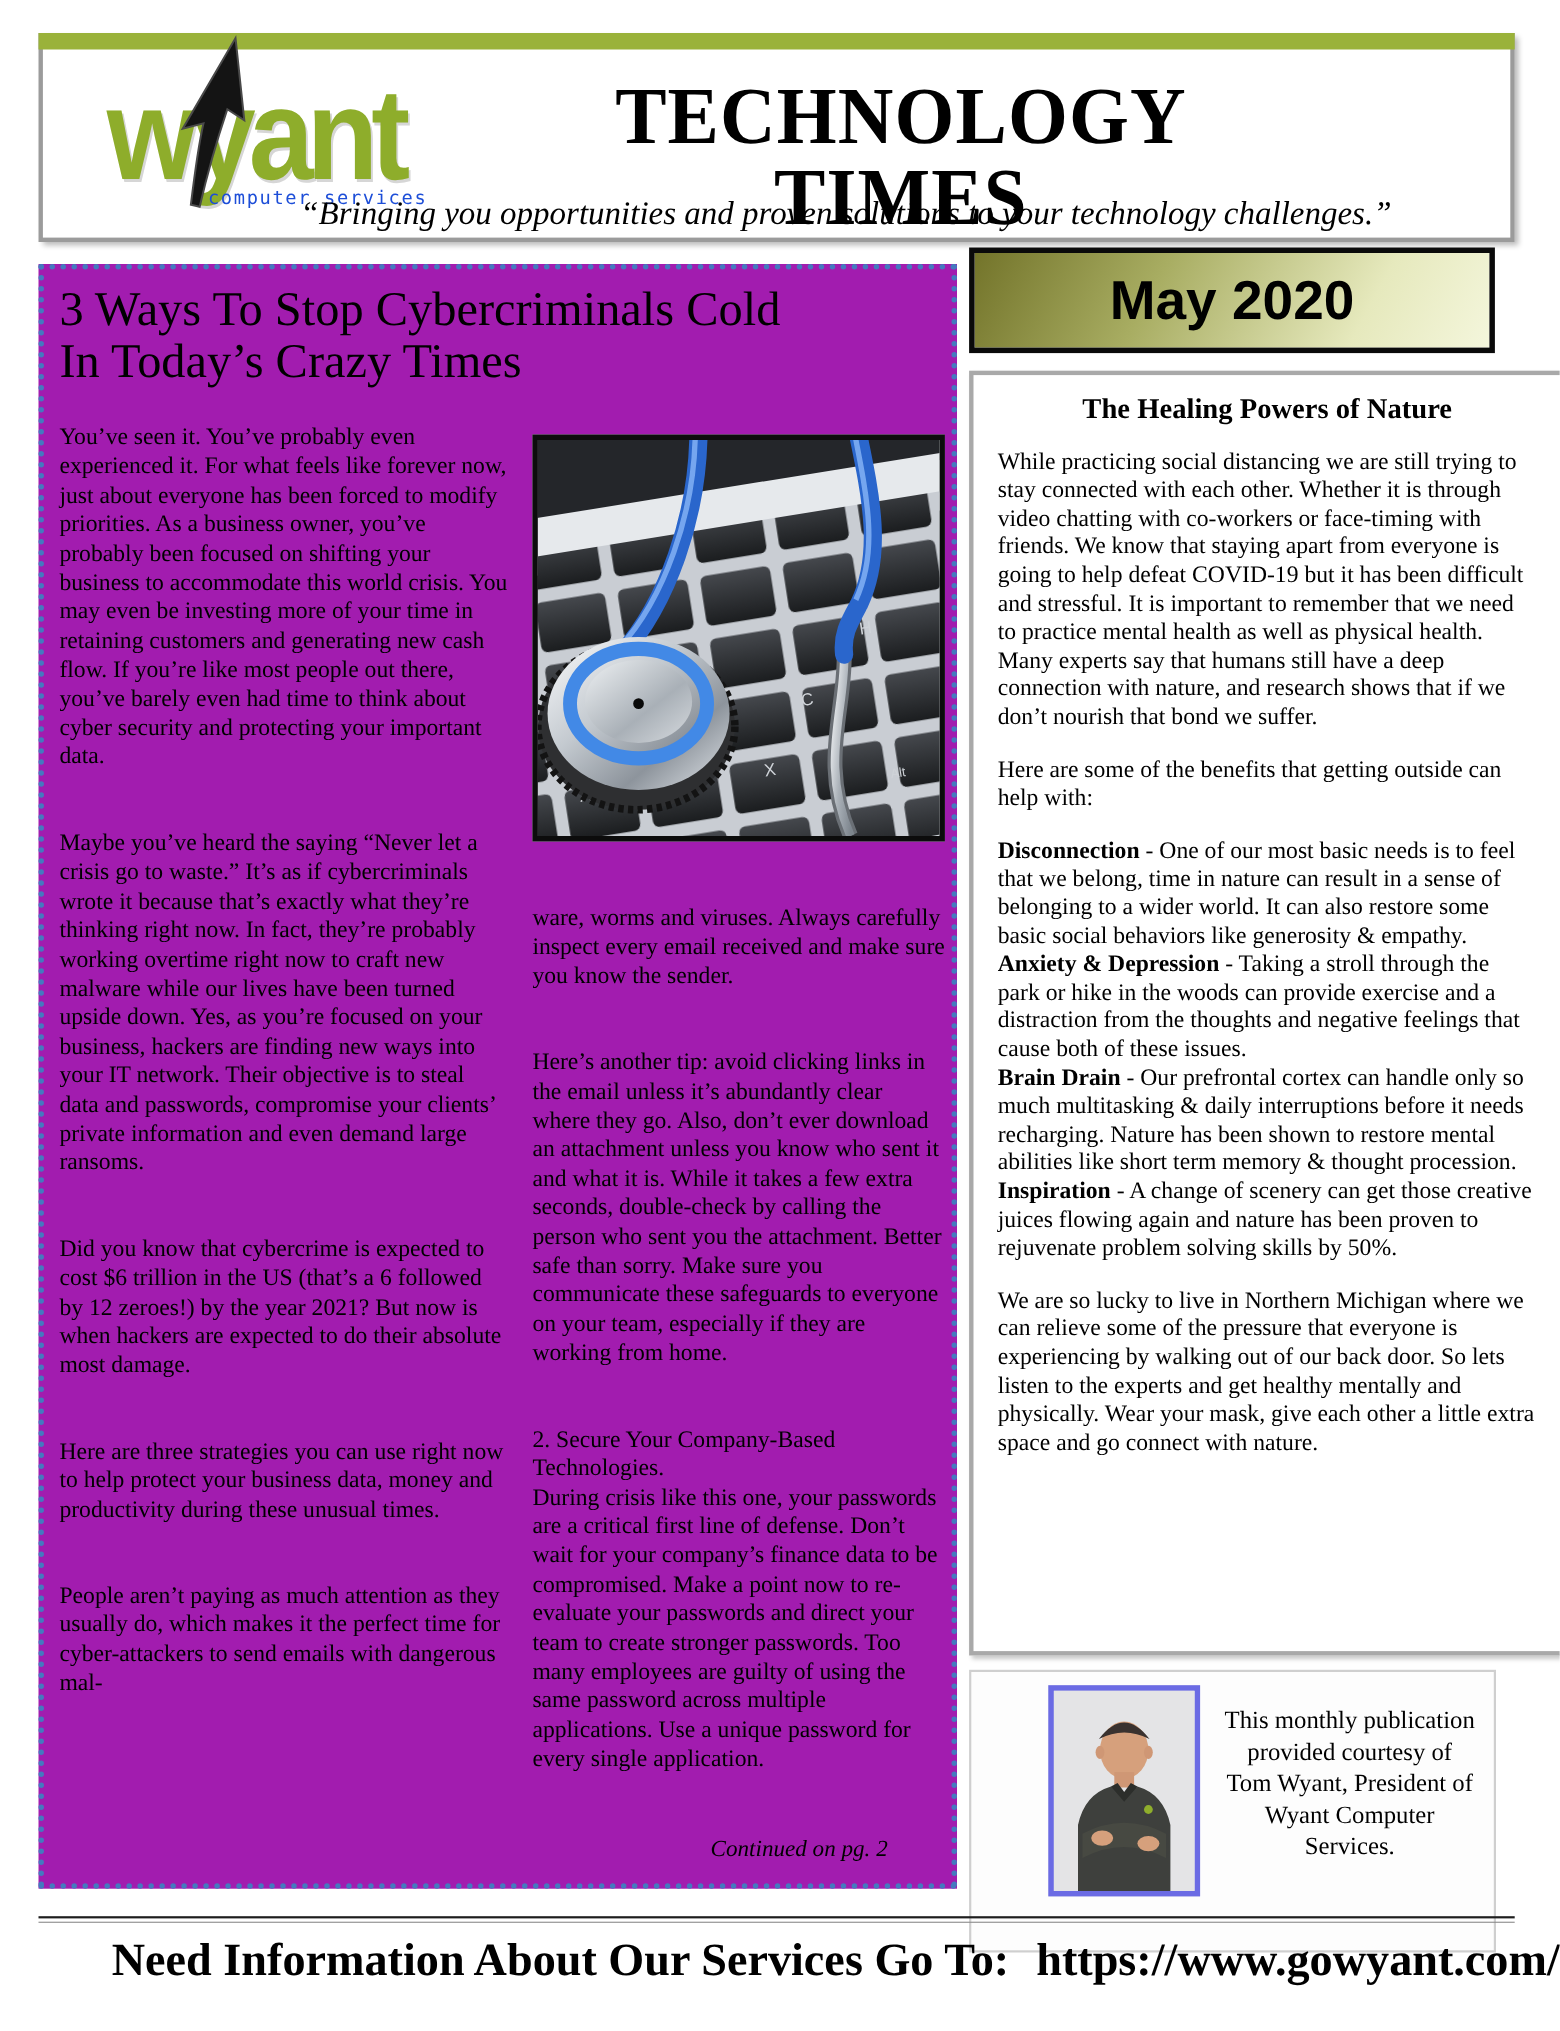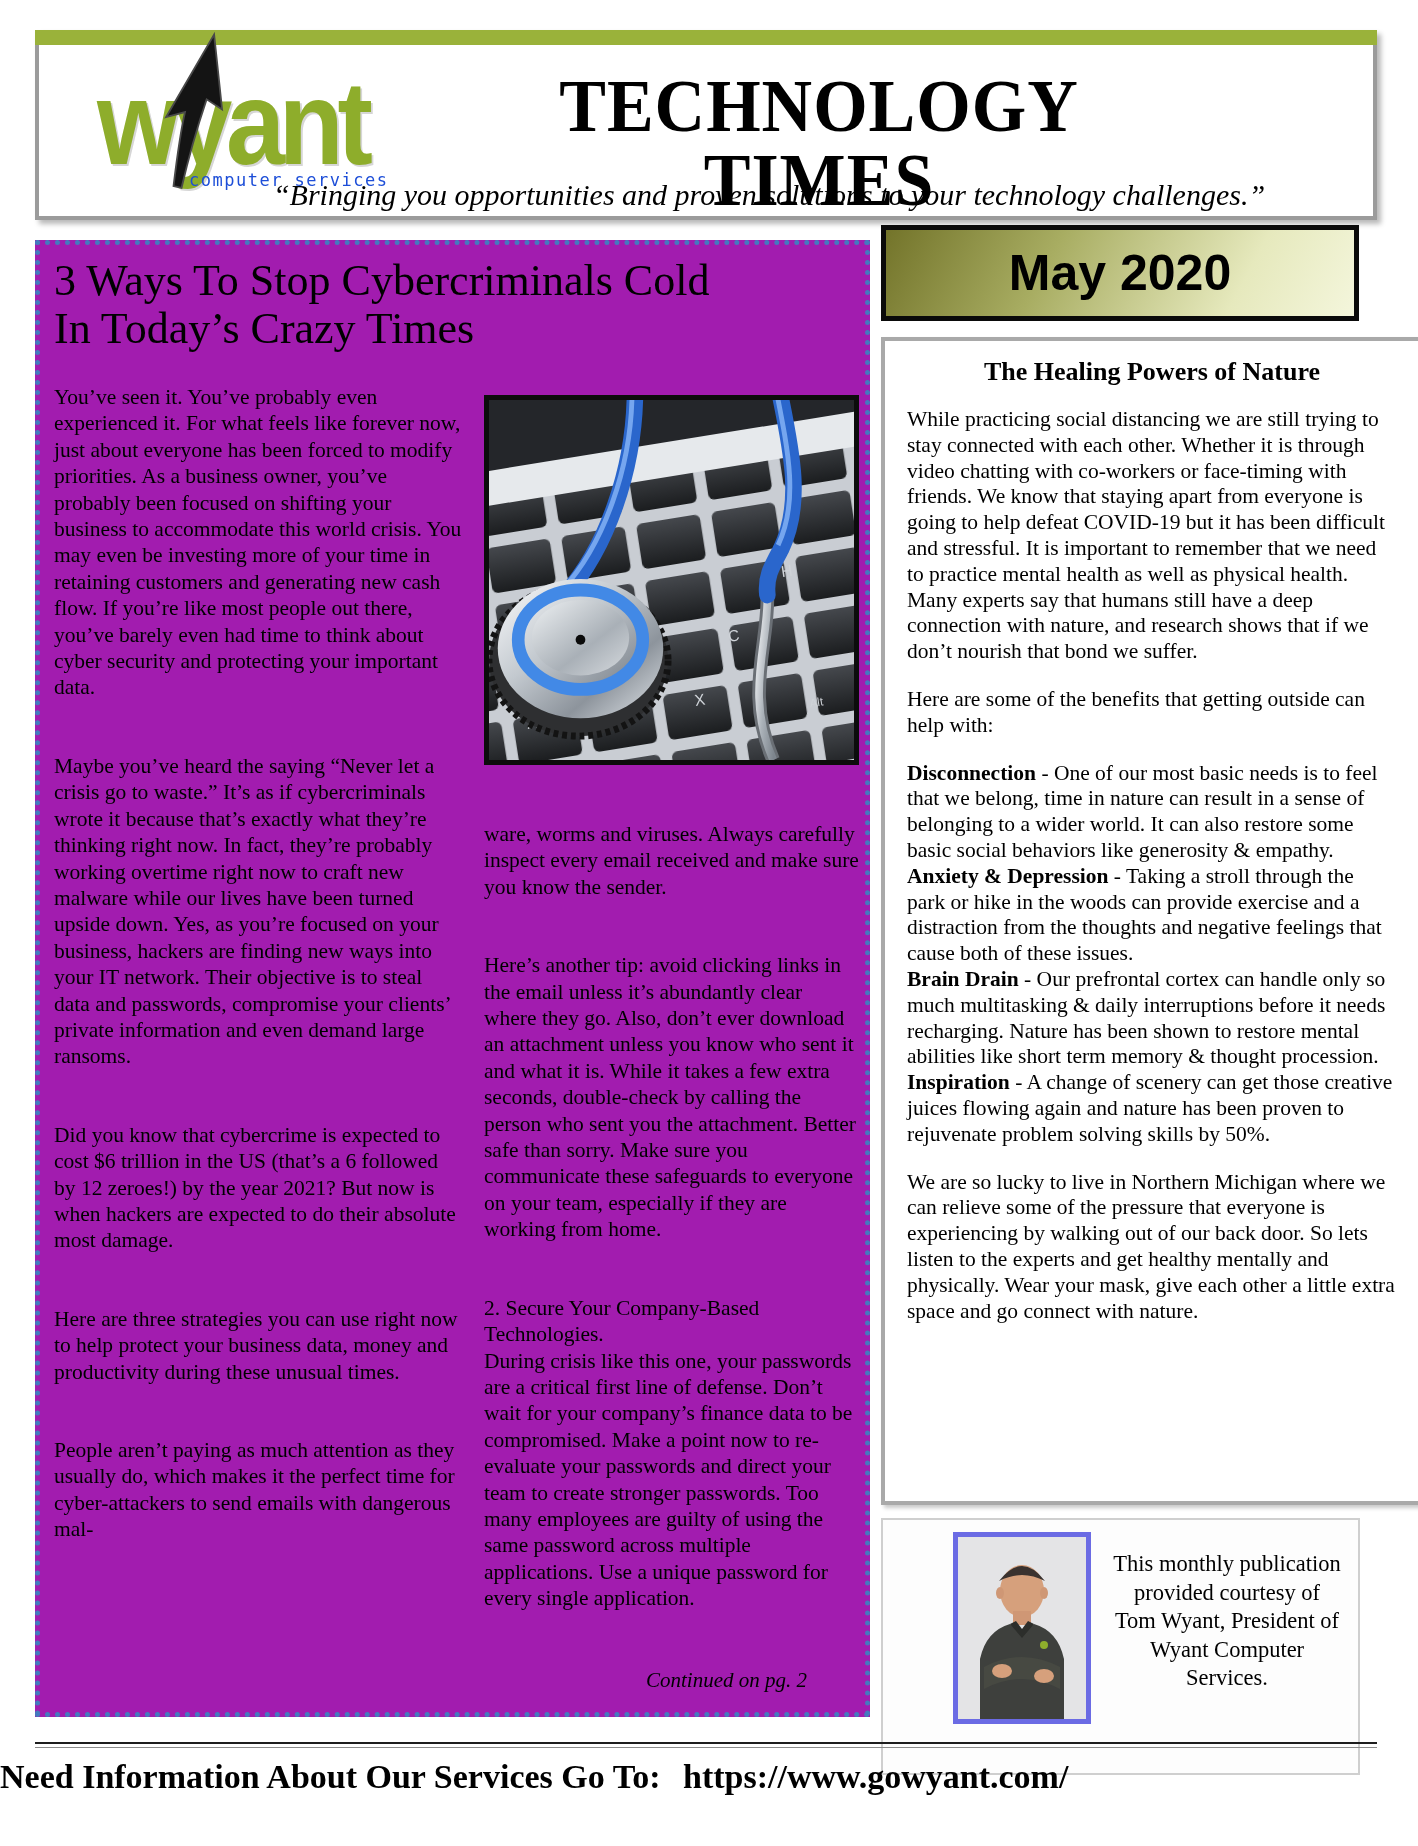--- a/index.html
+++ b/index.html
@@ -63,22 +63,22 @@
                 box-sizing:border-box;border:2px solid #cfcfcf;background:#fdfdfd;}
   .tom-photo{position:absolute;left:70px;top:12px;width:138px;height:192px;
              box-sizing:border-box;border:5px solid #6b6be4;background:#e9e9eb;}
   .tom-photo svg{display:block;width:100%;height:100%;}
   .courtesy-text{position:absolute;left:228px;top:30px;width:232px;text-align:center;
                  font-size:22.5px;line-height:28.5px;}
 
   
   .footer-rule{position:absolute;left:35px;top:1742px;width:1342px;height:3px;
                border-top:2px solid #1e1e1e;border-bottom:1px solid #8b8b8b;}
-  .footer{position:absolute;left:0;top:1758px;width:1418px;text-align:left;
-          font-weight:bold;font-size:34px;}
+  .footer{position:absolute;left:0;top:1758px;width:1418px;text-align:right;
+          font-weight:bold;font-size:42px;}
   .footer .footer-url{margin-left:14px;}
 </style>
 </head>
 <body>
 
 <div class="page">
 
   <header class="header-box">
     <div class="green-bar"></div>
     <div class="logo">

